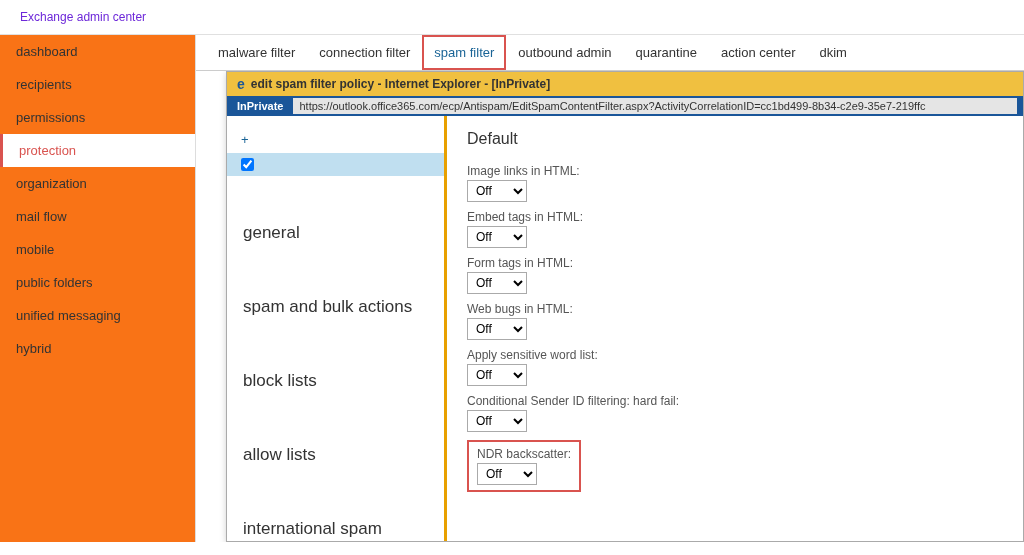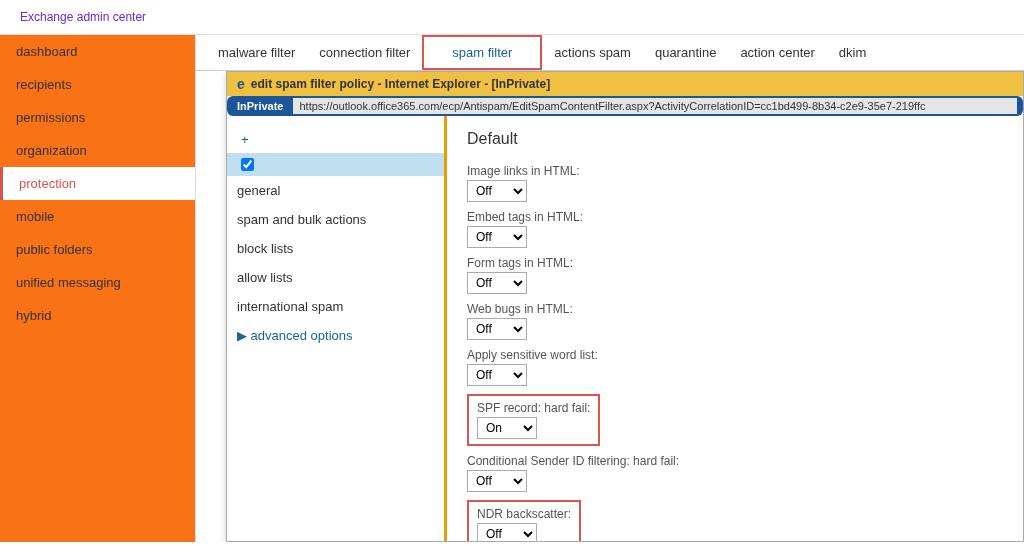--- a/index.html
+++ b/index.html
@@ -57,21 +57,21 @@
     .tab-item {
       padding: 10px 12px;
       cursor: pointer;
       color: #333;
       font-size: 13px;
       white-space: nowrap;
     }
     .tab-item.active {
       color: #1a6496;
       border: 2px solid #d9534f;
-      padding: 8px 28px;
+      padding: 8px 10px;
       font-weight: 500;
     }
 
     .content-area {
       flex: 1;
       overflow: auto;
       position: relative;
     }
 
     .ie-window {
@@ -97,21 +97,20 @@
       align-items: center;
       gap: 6px;
     }
 
     .ie-address-bar {
       display: flex;
       align-items: center;
       background: #1a5699;
       padding: 2px 6px;
       gap: 6px;
-      border-radius: 6px;
     }
 
     .ie-inprivate {
       background: #1a5699;
       color: #fff;
       font-size: 11px;
       padding: 1px 4px;
       font-weight: bold;
     }
 
@@ -160,24 +159,25 @@
 
     .ie-checkbox-row {
       background: #c0dff0;
       padding: 5px 14px;
       display: flex;
       align-items: center;
       gap: 6px;
     }
 
     .ie-nav-item {
-      padding: 7px 10px;
-      cursor: pointer;
-      color: #333;
-      font-size: 13px;
+      padding: 7px 16px;
+      cursor: pointer;
+      color: #333;
+      font-size: 17px;
+      margin-top: 40px;
     }
     .ie-nav-item.link { color: #1a6496; }
 
     
     .ie-right-panel {
       flex: 1;
       padding: 14px 20px;
       overflow-y: auto;
     }
 
@@ -218,35 +218,36 @@
 <body>
 
 <div class="app-title">Exchange admin center</div>
 
 <div class="layout">
 
   <nav class="sidebar">
     <div class="sidebar-item">dashboard</div>
     <div class="sidebar-item">recipients</div>
     <div class="sidebar-item">permissions</div>
+    <div class="sidebar-item active">protection</div>
     <div class="sidebar-item">organization</div>
-    <div class="sidebar-item active">protection</div>
+    <div class="sidebar-item">mail flow</div>
     <div class="sidebar-item">mobile</div>
     <div class="sidebar-item">public folders</div>
     <div class="sidebar-item">unified messaging</div>
     <div class="sidebar-item">hybrid</div>
   </nav>
 
   <div class="main-content">
 
     <div class="tab-bar">
       <div class="tab-item">malware filter</div>
       <div class="tab-item">connection filter</div>
       <div class="tab-item active">spam filter</div>
-      <div class="tab-item">actions spam</div>
+      <div class="tab-item">outbound admin</div>
       <div class="tab-item">quarantine</div>
       <div class="tab-item">action center</div>
       <div class="tab-item">dkim</div>
     </div>
 
     <div class="content-area">
 
       <div class="ie-window">
 
         <div class="ie-title-bar">
@@ -309,26 +310,20 @@
             </div>
 
             <div class="form-row">
               <div class="form-label">Apply sensitive word list:</div>
               <select class="form-select">
                 <option>Off</option><option>On</option>
               </select>
             </div>
 
             
-            <div class="highlighted-row" style="border: 2px solid #d9534f; padding: 5px 8px; margin-bottom: 8px; display: inline-block;">
-              <div class="form-label">SPF record: hard fail:</div>
-              <select class="form-select">
-                <option>On</option><option>Off</option>
-              </select>
-            </div>
 
             <div class="form-row">
               <div class="form-label">Conditional Sender ID filtering: hard fail:</div>
               <select class="form-select">
                 <option>Off</option><option>On</option>
               </select>
             </div>
 
             
             <div class="highlighted-row" style="border: 2px solid #d9534f; padding: 5px 8px; margin-bottom: 8px; display: inline-block;">

